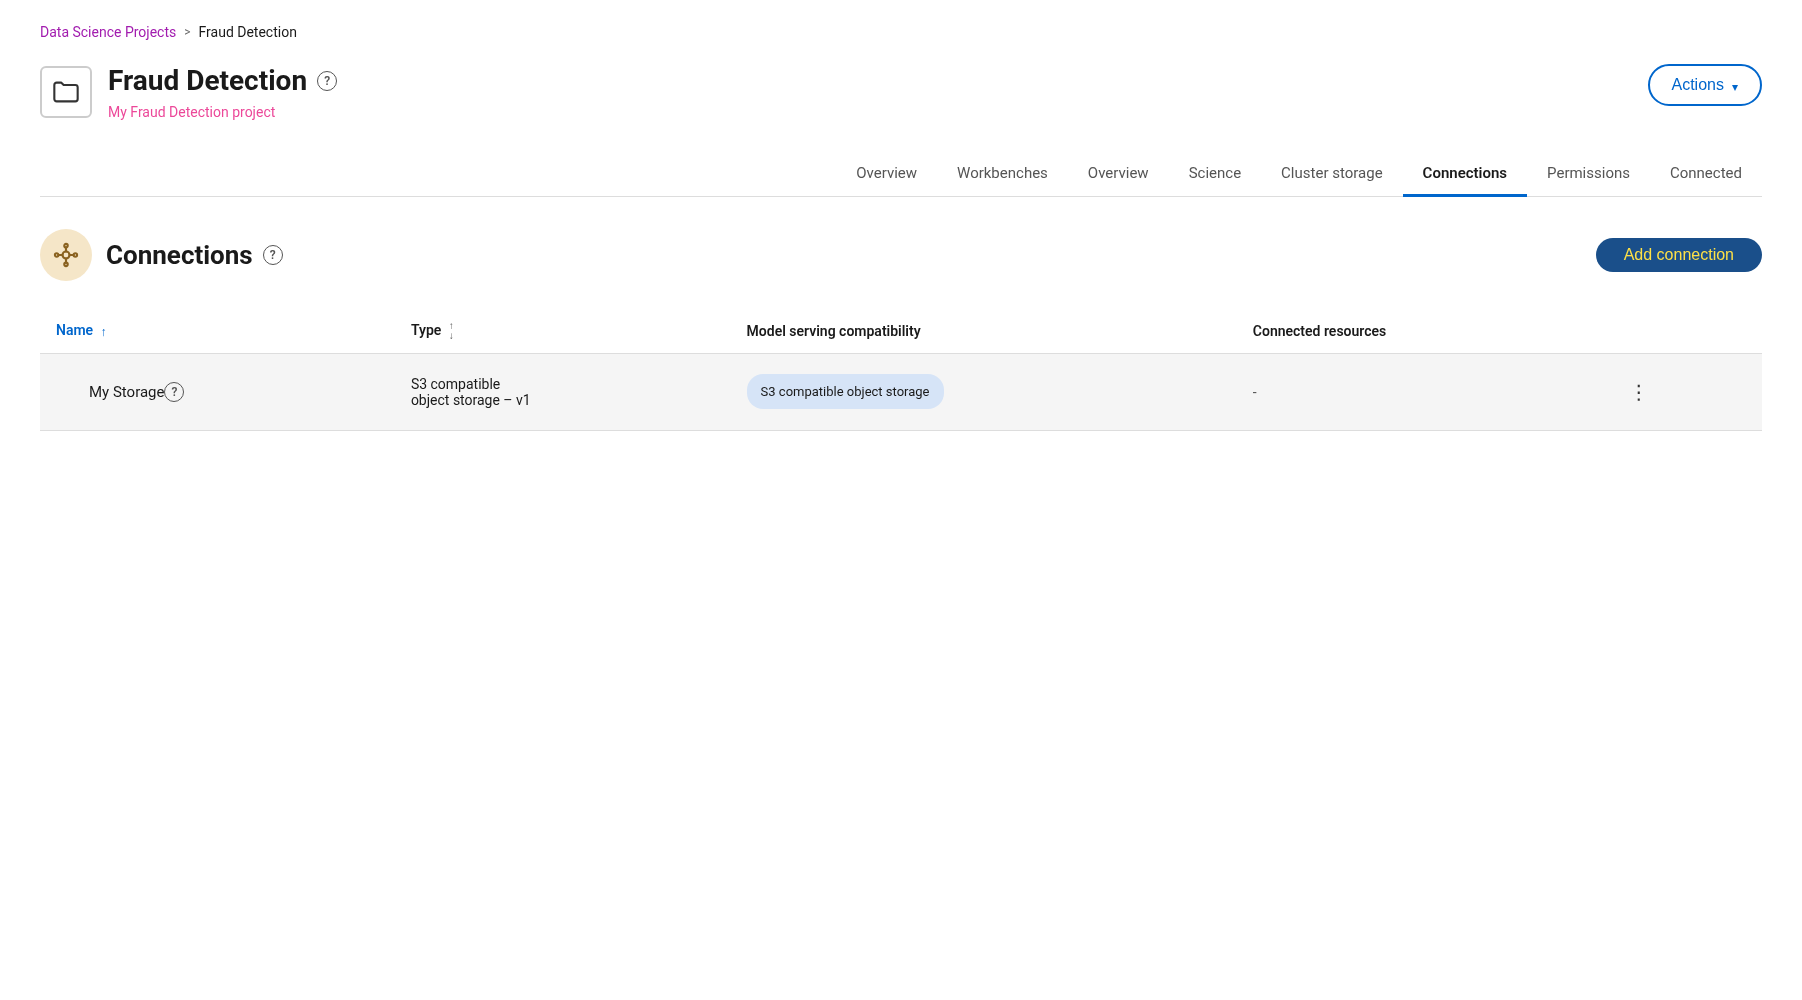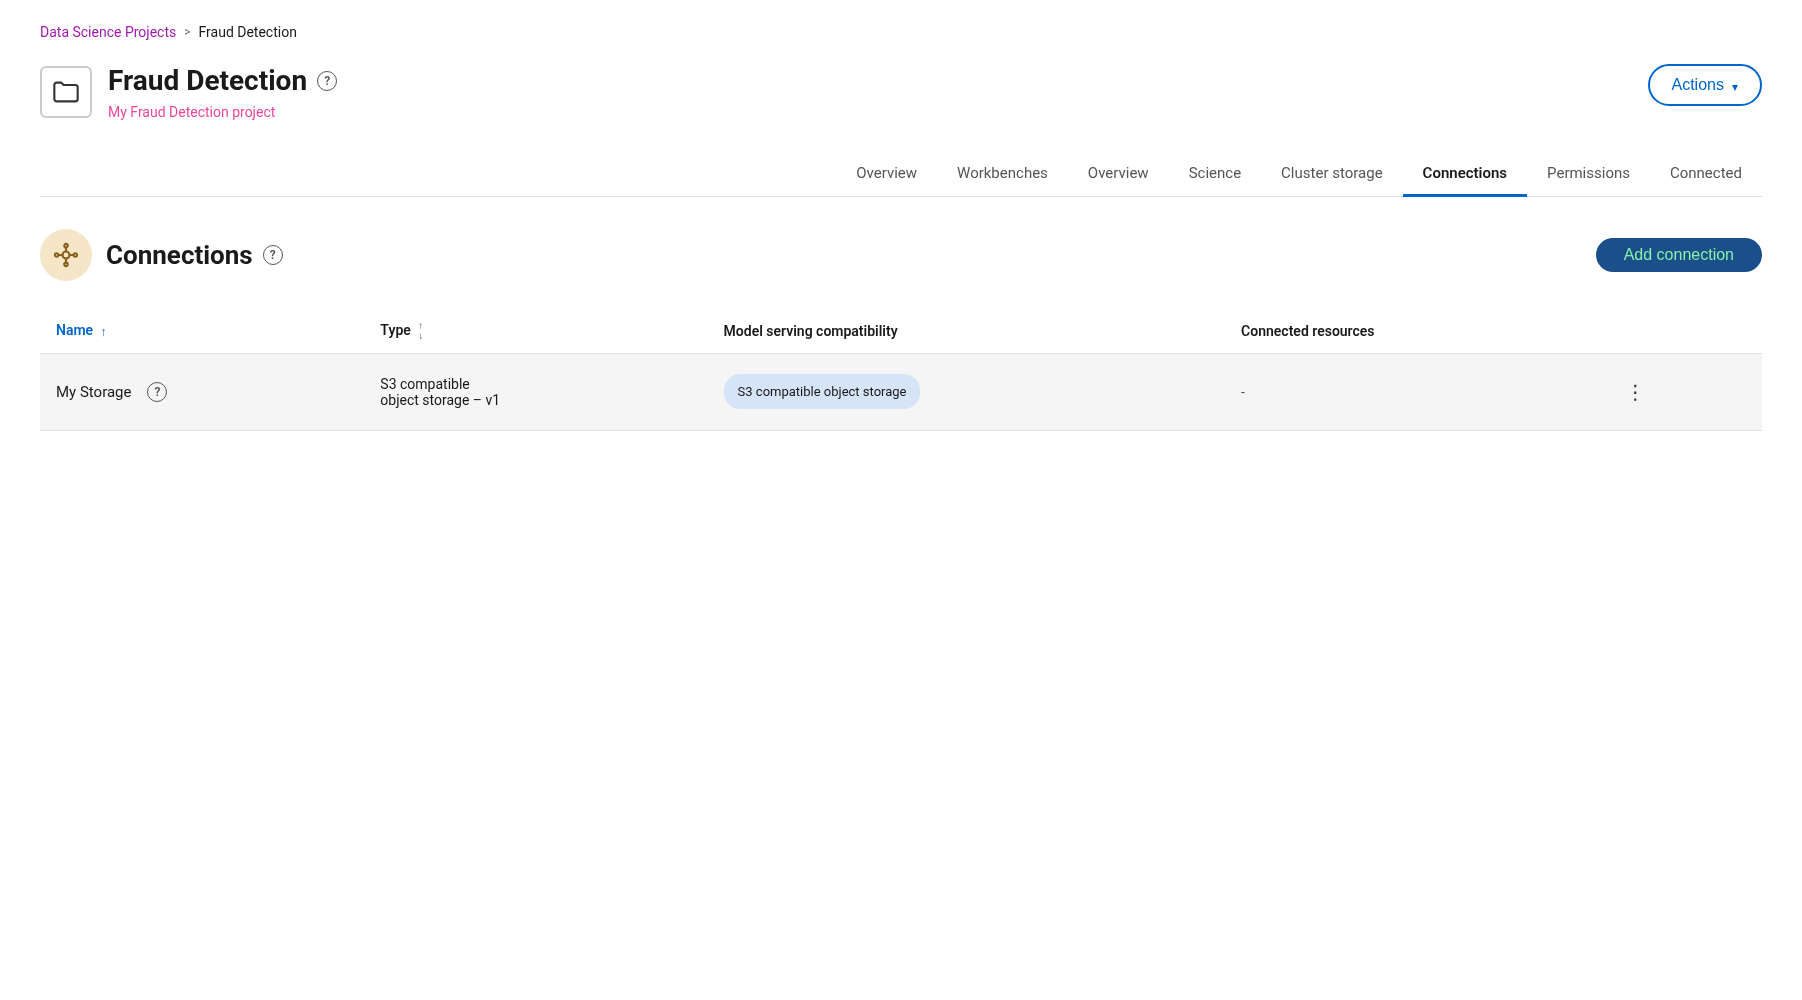--- a/index.html
+++ b/index.html
@@ -163,21 +163,21 @@
     .connections-title {
       font-size: 26px;
       font-weight: 700;
       display: flex;
       align-items: center;
       gap: 10px;
     }
     .add-connection-button {
       padding: 8px 28px;
       background: #1a4f8a;
-      color: #86efac;
+      color: #fde047;
       border: none;
       border-radius: 24px;
       font-size: 16px;
       font-weight: 500;
       cursor: pointer;
       white-space: nowrap;
     }
 
     
     .connections-table {
@@ -215,21 +215,22 @@
       background: #fff;
     }
     .connections-table td {
       padding: 20px 16px;
       font-size: 14px;
       vertical-align: middle;
     }
     .name-cell {
       display: flex;
       align-items: center;
-      gap: 16px;
+      gap: 0;
+      margin-left: 33px;
     }
     .name-text {
       font-size: 15px;
       font-weight: 400;
     }
     .badge {
       display: inline-block;
       background: #d6e4f7;
       color: #1a1a1a;
       border-radius: 16px;

